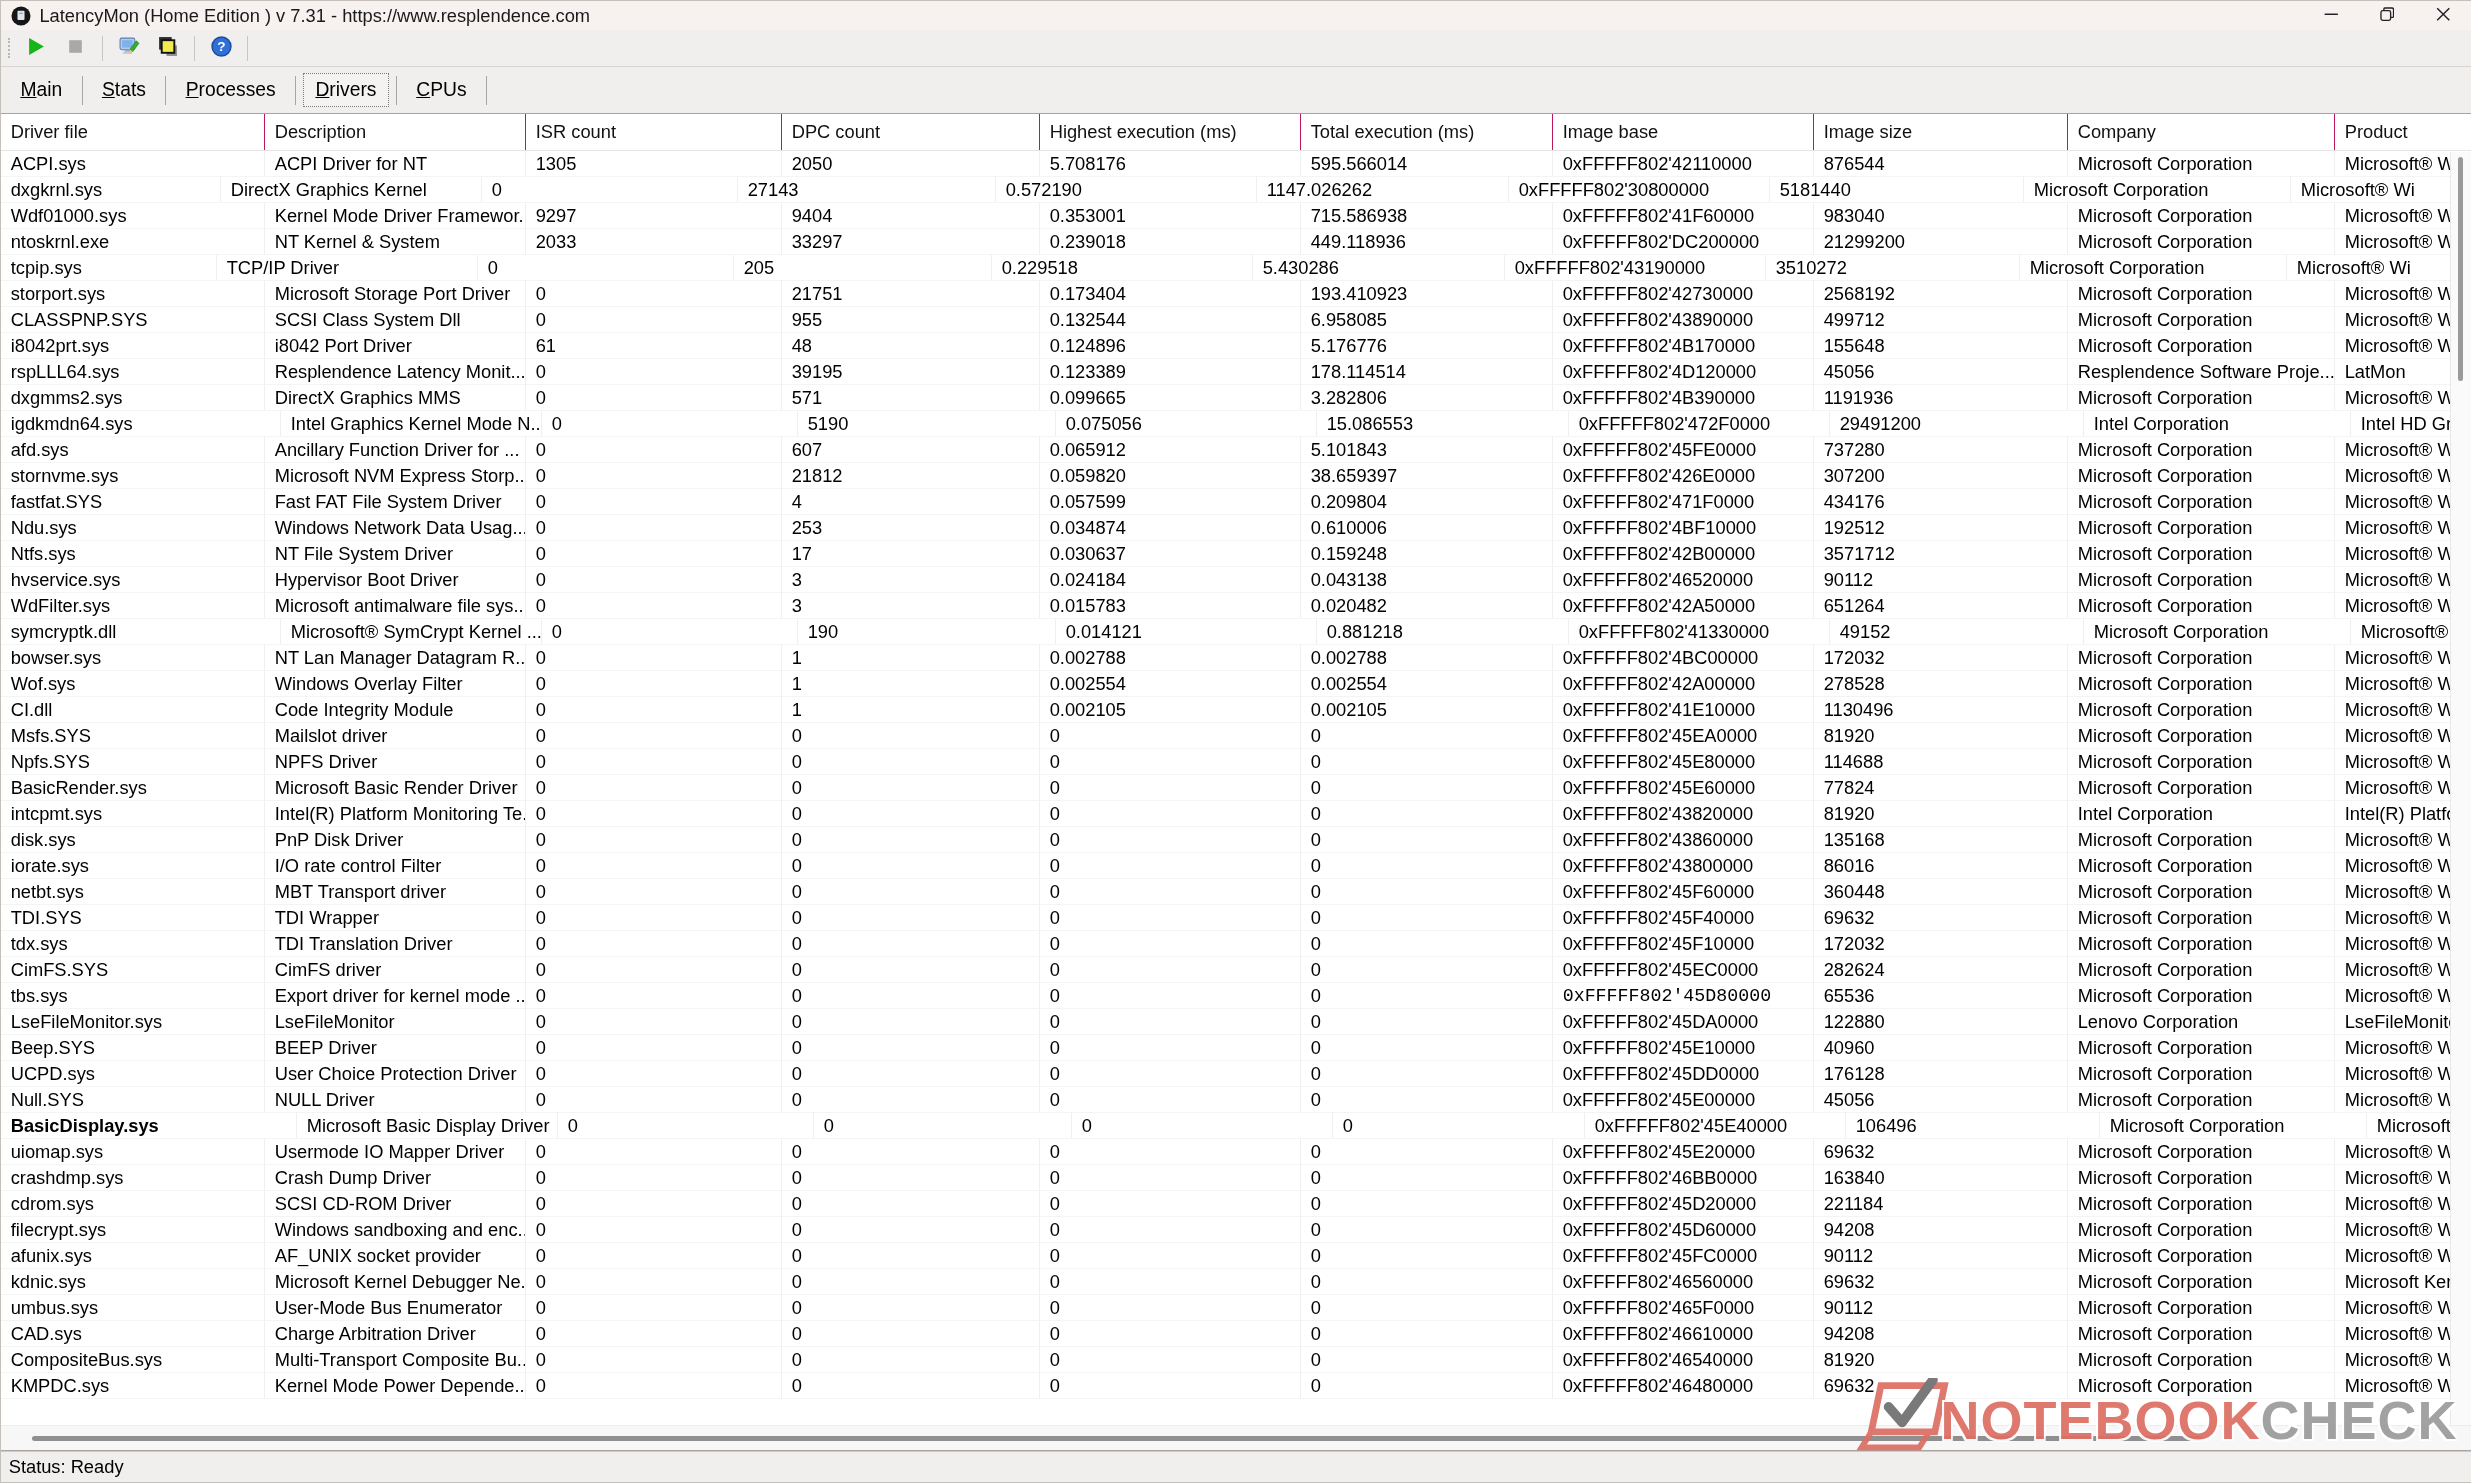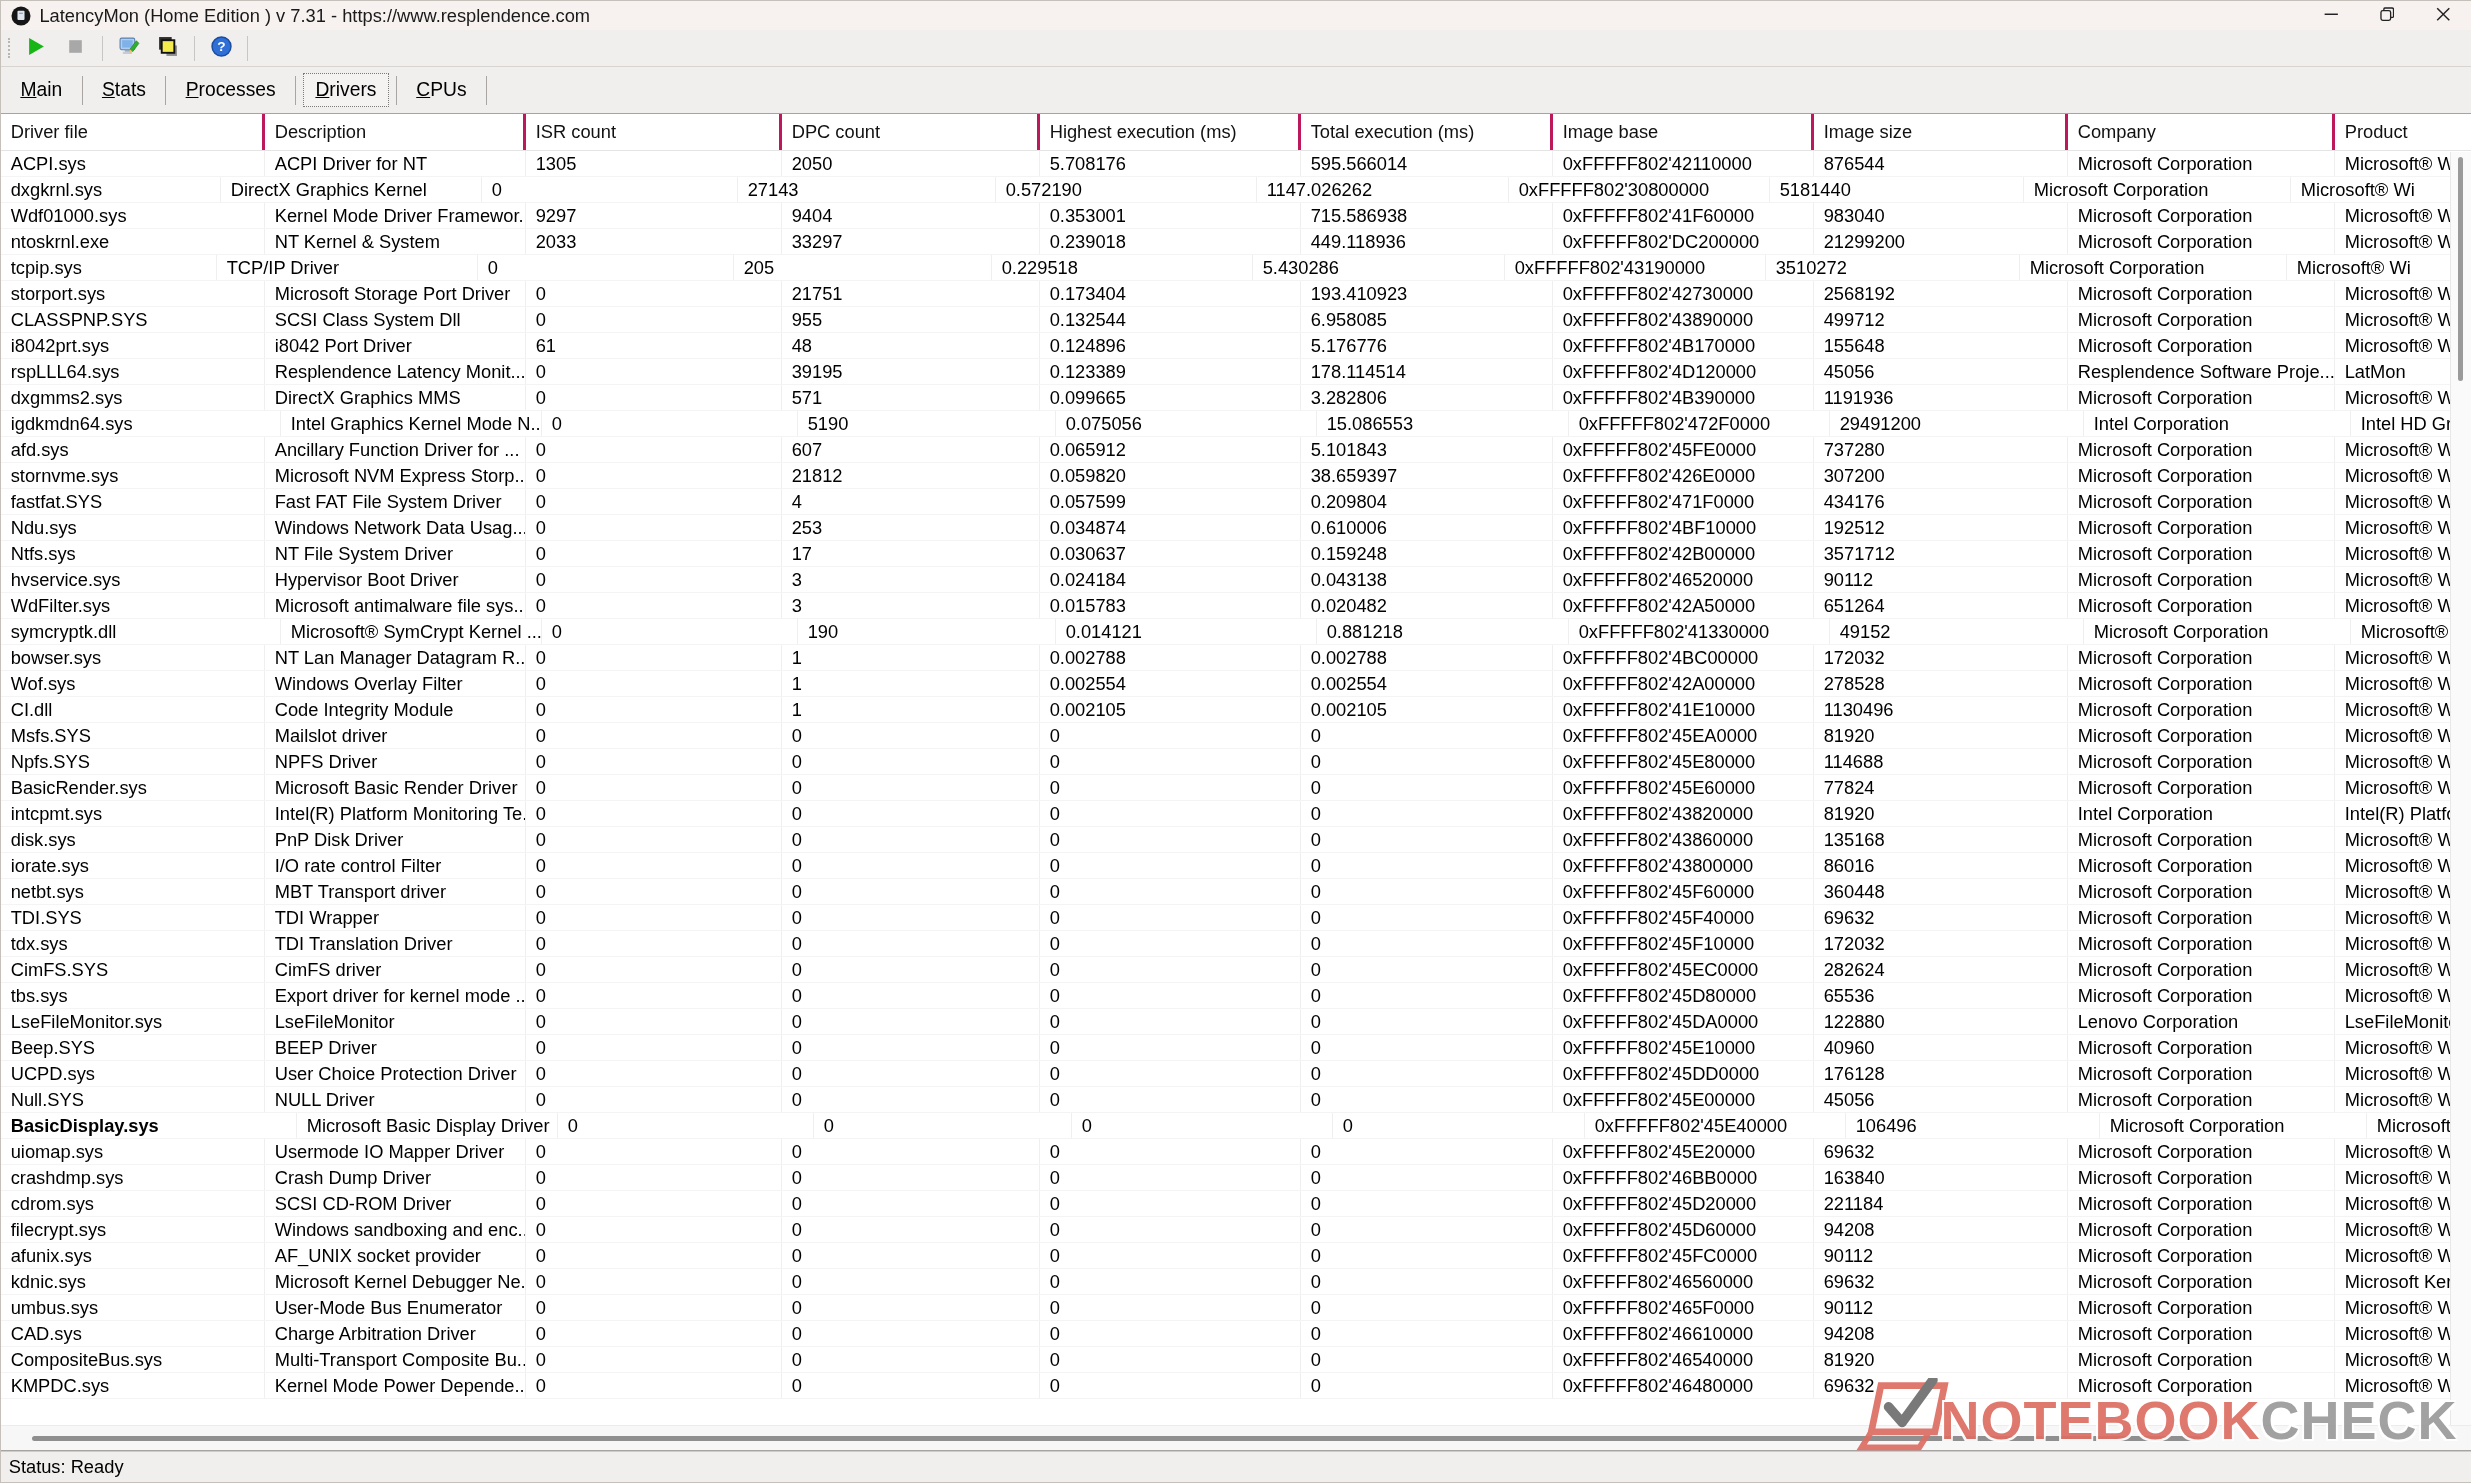--- a/index.html
+++ b/index.html
@@ -37,21 +37,21 @@
   .tab-bar { height:46px; flex:0 0 46px; background:#f1efee; display:flex; align-items:center; padding-left:3.9px; }
   .tab { font-size:19.3px; padding:4.8px 11.6px; margin:0 2.9px; border:1.9px dotted transparent; cursor:default; }
   .tab.selected { border-color:#7a7a7a; background:#f5f3f2; }
   .tab-sep { width:1px; height:29px; background:#a9a5a2; margin:0 3.9px; }
 
   
   .listview { flex:1 1 auto; display:flex; flex-direction:column; background:#fff;
               border:1px solid #a7a3a0; border-left:none; border-right:none; position:relative; overflow:hidden; }
   .thead { height:37px; flex:0 0 37px; display:flex; background:#fff; border-bottom:1px solid #e4e4e4; }
   .th { font-size:18.3px; font-weight:normal; color:#111; display:flex; align-items:center;
-        padding-left:9.7px; border-right:3px solid #be185d; white-space:nowrap; overflow:hidden; flex:0 0 auto; }
+        padding-left:9.7px; border-right:1px solid #be185d; white-space:nowrap; overflow:hidden; flex:0 0 auto; }
   .tbody { flex:1 1 auto; overflow:hidden; }
   .row { height:26px; display:flex; border-bottom:1px solid #f4f4f4; background:#fff; }
   .td { font-size:18.3px; display:flex; align-items:center; padding-left:9.7px;
         border-right:1px solid #efefef; white-space:nowrap; overflow:hidden; flex:0 0 auto; }
 
   
   .vscroll { position:absolute; top:38px; right:0; bottom:25px; width:21px; background:#fafafa;
              border-left:1px solid #e8e8e8; }
   .vthumb { position:absolute; top:4.8px; right:7.7px; width:5.8px; height:224px; background:#9a9a9a; border-radius:2.9px; }
 
@@ -559,21 +559,21 @@
           <div class="td" style="width: 267px;">Microsoft Corporation</div>
           <div class="td" style="flex: 1 1 auto; border-right: none;">Microsoft® Wi</div>
         </div>
         <div class="row">
           <div class="td" style="width: 264px;">tbs.sys</div>
           <div class="td" style="width: 261px;">Export driver for kernel mode ...</div>
           <div class="td" style="width: 256px;">0</div>
           <div class="td" style="width: 258px;">0</div>
           <div class="td" style="width: 261px;">0</div>
           <div class="td" style="width: 252px;">0</div>
-          <div class="td" style="width: 261px;">0xFFFFF802'45D80000</div>
+          <div class="td" style="width: 261px; font-family: Liberation Mono, monospace;">0xFFFFF802'45D80000</div>
           <div class="td" style="width: 254px;">65536</div>
           <div class="td" style="width: 267px;">Microsoft Corporation</div>
           <div class="td" style="flex: 1 1 auto; border-right: none;">Microsoft® Wi</div>
         </div>
         <div class="row">
           <div class="td" style="width: 264px;">LseFileMonitor.sys</div>
           <div class="td" style="width: 261px;">LseFileMonitor</div>
           <div class="td" style="width: 256px;">0</div>
           <div class="td" style="width: 258px;">0</div>
           <div class="td" style="width: 261px;">0</div>

